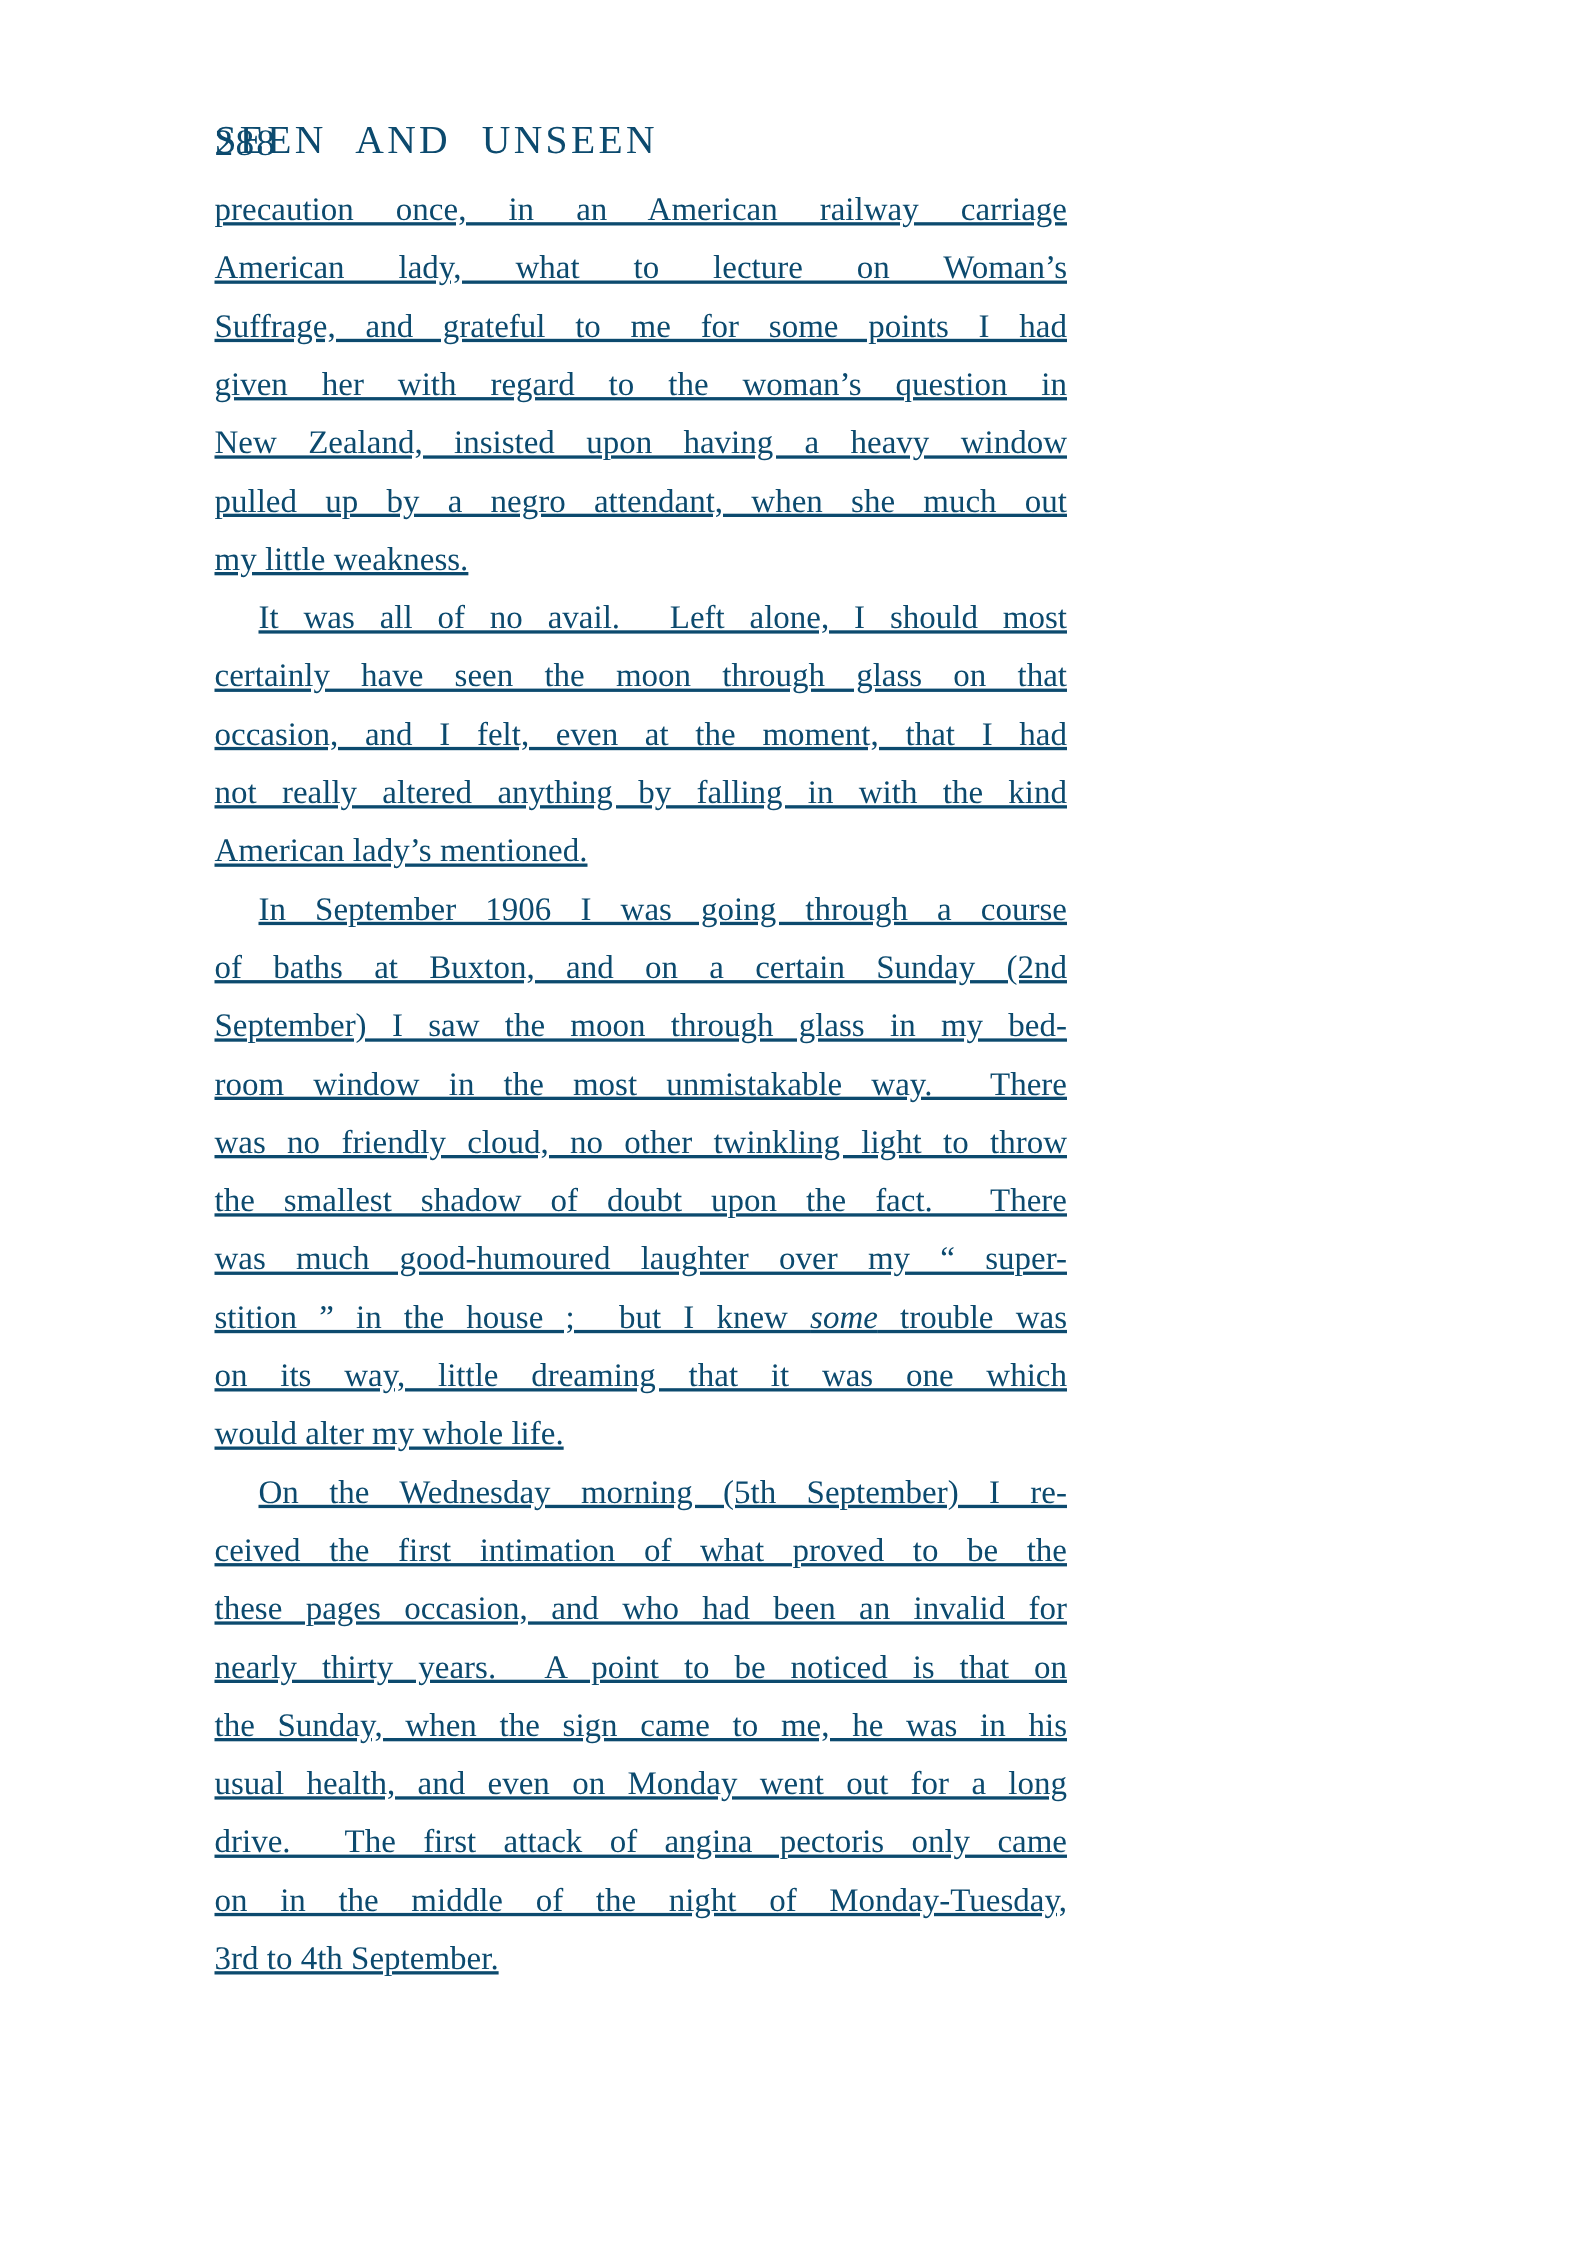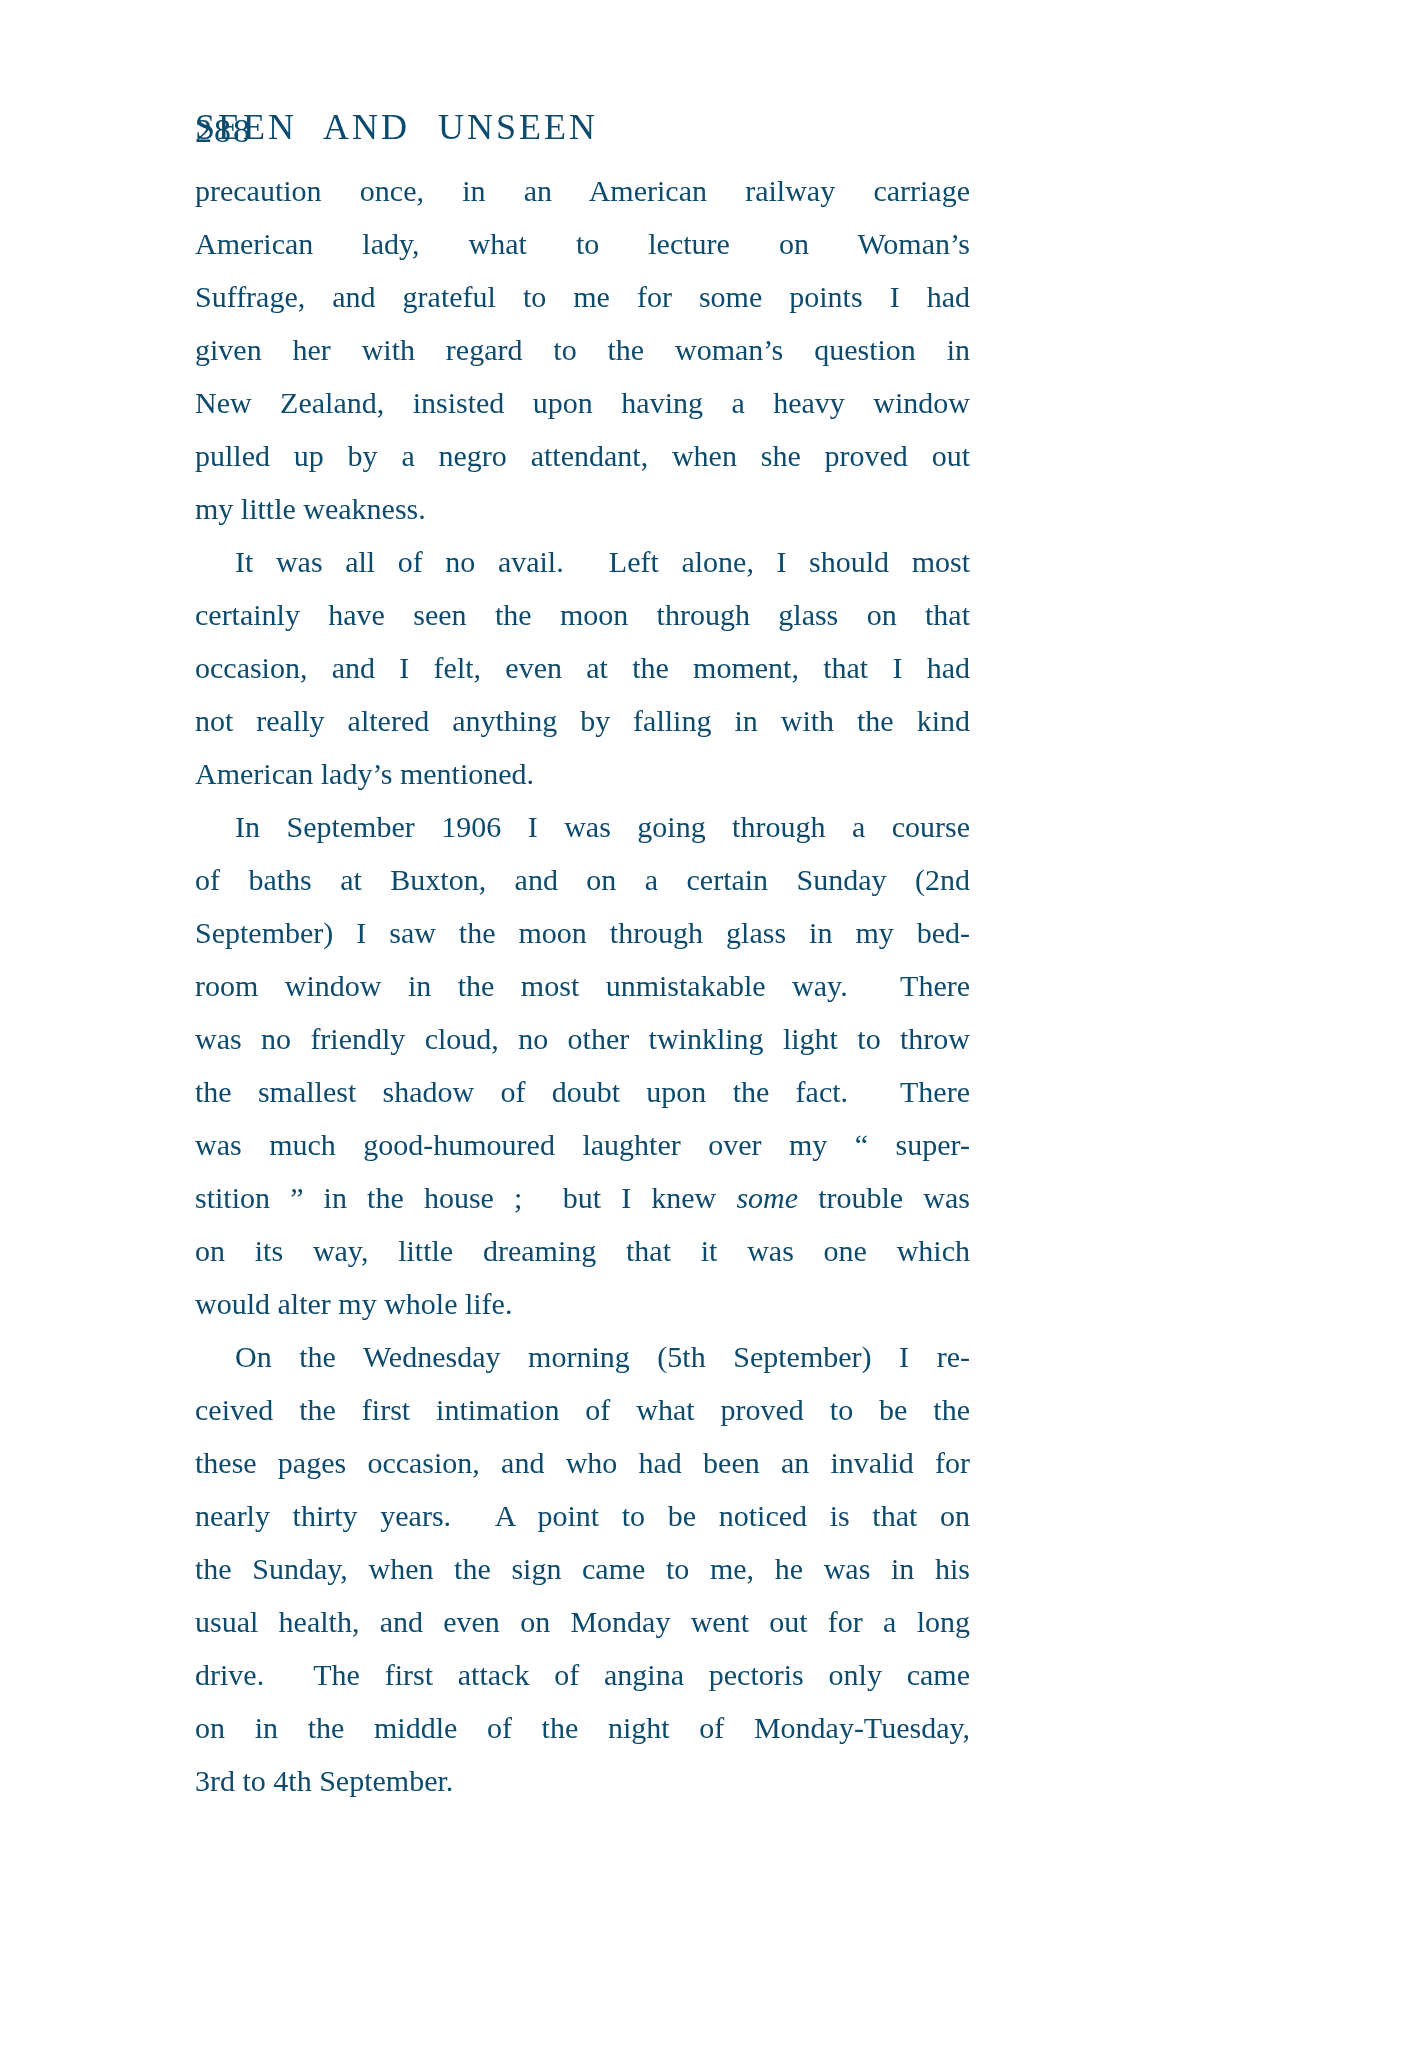--- a/index.html
+++ b/index.html
@@ -39,20 +39,21 @@
     font-size: 36px;
     letter-spacing: 3px;
     word-spacing: 16px;
     white-space: nowrap;
   }
   .body-text {
     position: absolute;
     top: 164px;
     left: 195px;
     width: 775px;
+    text-decoration: underline;
   }
   .para { margin: 0; padding: 0; }
   .line {
     font-size: 30px;
     line-height: 53px;
     height: 53px;
     text-align: justify;
     text-align-last: justify;
     text-justify: inter-word;
     white-space: pre-wrap;
@@ -76,21 +77,21 @@
     <span class="page-number">288</span>
     <span class="running-title">SEEN AND UNSEEN</span>
   </div>
   <div class="body-text">
       <div class="para">
         <div class="line">precaution once, in an American railway carriage</div>
         <div class="line">American lady, what to lecture on Woman’s</div>
         <div class="line">Suffrage, and grateful to me for some points I had</div>
         <div class="line">given her with regard to the woman’s question in</div>
         <div class="line">New Zealand, insisted upon having a heavy window</div>
-        <div class="line">pulled up by a negro attendant, when she proved out</div>
+        <div class="line">pulled up by a negro attendant, when she much out</div>
         <div class="line last">my little weakness.</div>
       </div>
       <div class="para indent">
         <div class="line">It was all of no avail.  Left alone, I should most</div>
         <div class="line">certainly have seen the moon through glass on that</div>
         <div class="line">occasion, and I felt, even at the moment, that I had</div>
         <div class="line">not really altered anything by falling in with the kind</div>
         <div class="line last">American lady’s mentioned.</div>
       </div>
       <div class="para indent">

